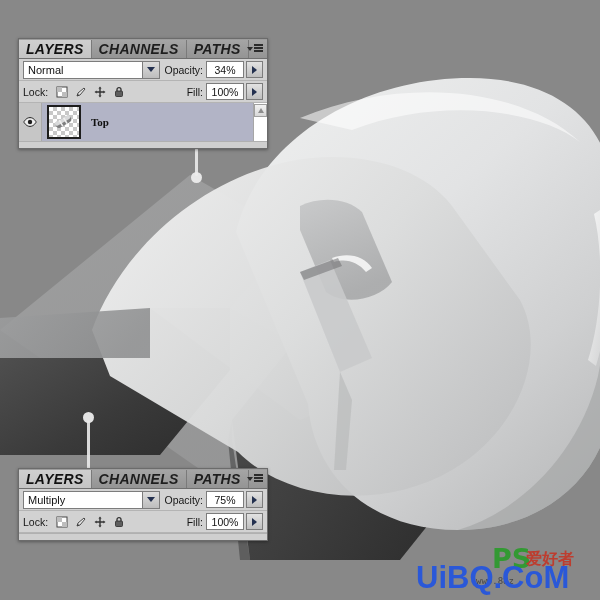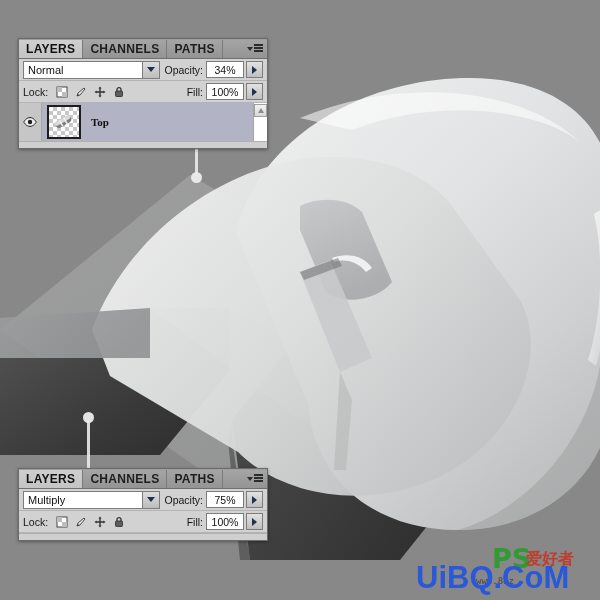--- a/index.html
+++ b/index.html
@@ -33,26 +33,27 @@
   .ps-tabbar{
     display:flex;align-items:flex-end;
     height:19px;
     background:linear-gradient(#9e9e9e,#8d8d8d);
     border-bottom:1px solid #6f6f6f;
     position:relative;
   }
   .ps-tab{
     height:18px;line-height:18px;
     padding:0 7px;
-    font-size:12px;font-weight:bold;
+    font-size:14px;font-weight:bold;
     letter-spacing:.3px;
     color:#1e1e1e;
     border-right:1px solid #7a7a7a;
     background:linear-gradient(#a5a5a5,#949494);
     white-space:nowrap;
+    font-style:italic;
   }
   .ps-tab.active{
     background:linear-gradient(#cfcfcf,#c4c4c4);
     color:#111;
     border-right:1px solid #7a7a7a;
   }
   .ps-tab-filler{flex:1;background:linear-gradient(#a5a5a5,#949494);height:18px;}
   .ps-menu-btn{
     position:absolute;right:4px;top:3px;
     width:16px;height:12px;

